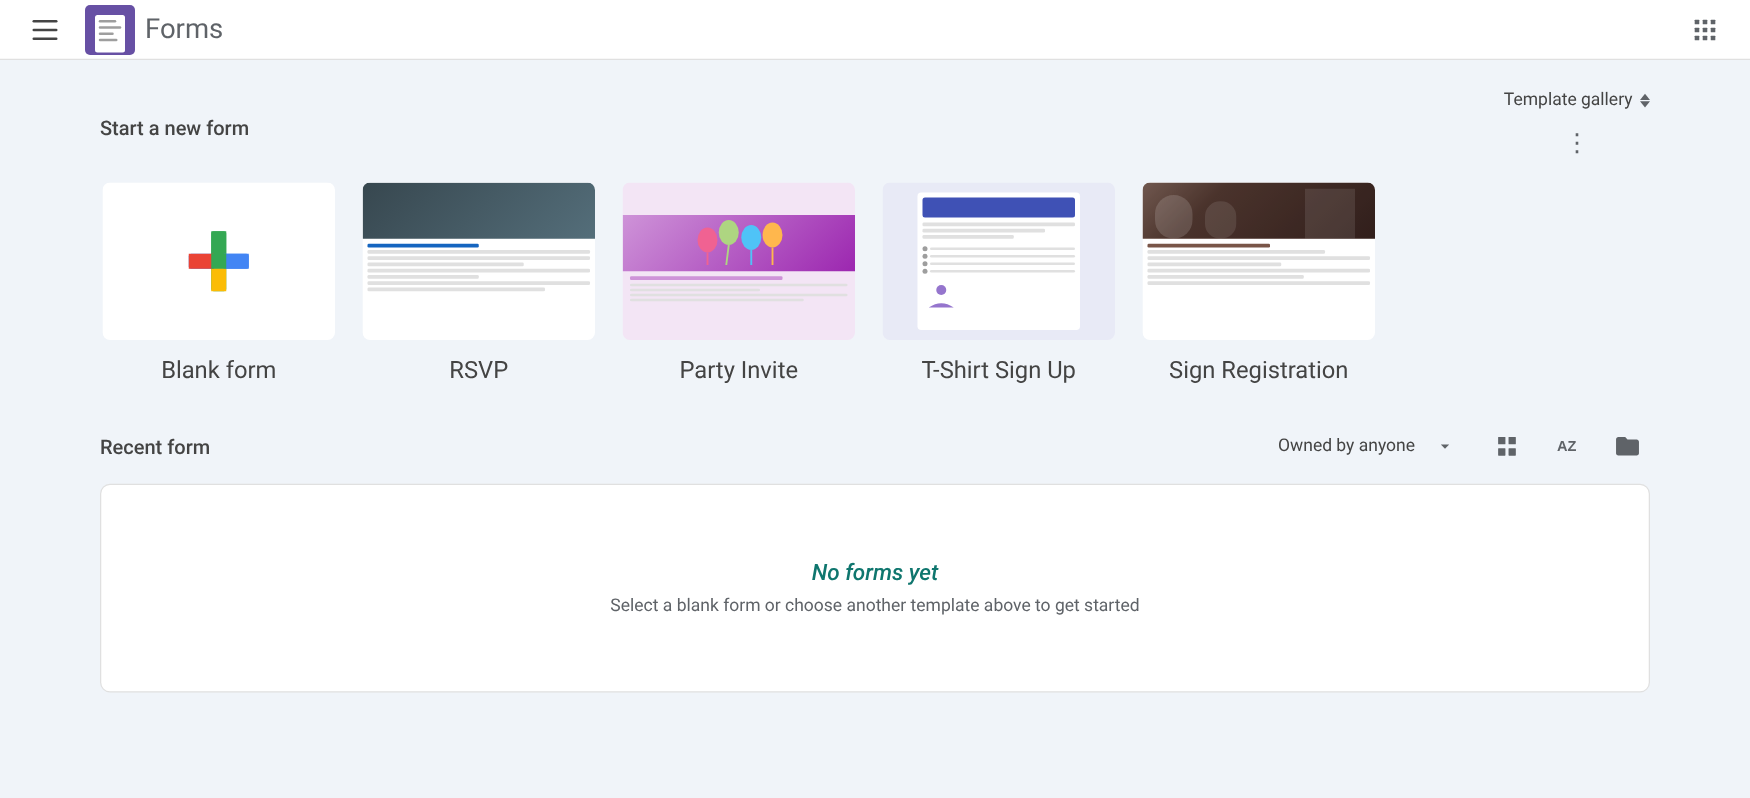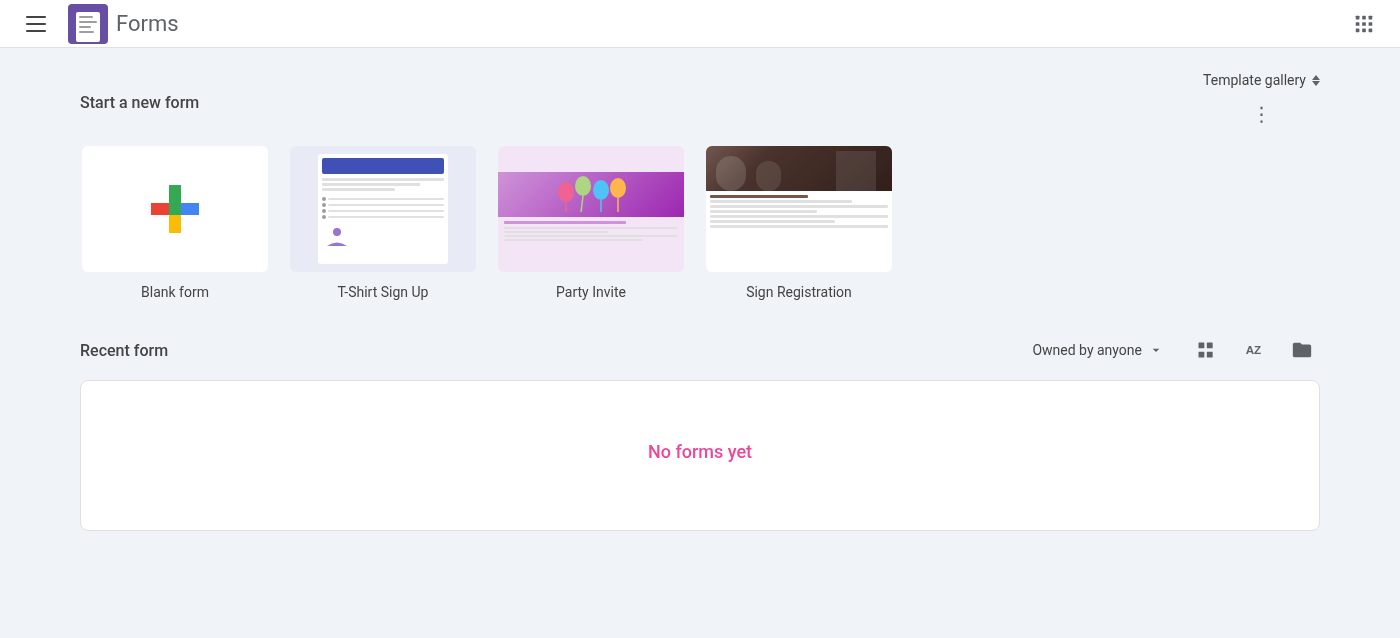--- a/index.html
+++ b/index.html
@@ -141,21 +141,21 @@
     }
     .template-thumbnail {
       width: 190px;
       height: 130px;
       border-radius: 8px;
       overflow: hidden;
       border: 2px solid transparent;
       transition: border-color 0.2s;
     }
     .template-label {
-      font-size: 14px;
+      font-size: 19px;
       color: #444;
       text-align: center;
     }
 
     
     .blank-form-thumb {
       background: #fff;
       display: flex; align-items: center; justify-content: center;
       width: 100%; height: 100%;
     }
@@ -277,21 +277,21 @@
     }
     .recent-title {
       font-size: 16px;
       font-weight: 500;
       color: #444;
     }
     .recent-controls {
       display: flex; align-items: center; gap: 12px;
     }
     .owned-by-dropdown {
-      display: flex; align-items: flex-start; gap: 6px;
+      display: flex; align-items: flex-start; gap: 16px;
       font-size: 14px; color: #444;
       cursor: pointer;
       padding: 6px 12px;
       border-radius: 20px;
     }
     .view-icon-btn {
       width: 36px; height: 36px;
       display: flex; align-items: center; justify-content: center;
       border-radius: 50%;
       cursor: pointer;
@@ -302,22 +302,23 @@
     .empty-state {
       background: #fff;
       border-radius: 8px;
       padding: 60px 40px;
       text-align: center;
       border: 1px solid #e0e0e0;
     }
     .empty-state-title {
       font-size: 18px;
       font-weight: 500;
-      color: #ec4899;
+      color: #0f766e;
       margin-bottom: 8px;
+      font-style: italic;
     }
     .empty-state-subtitle {
       font-size: 14px;
       color: #5f6368;
     }
 
     
     .chevron-updown {
       display: inline-flex;
       flex-direction: column;
@@ -411,20 +412,66 @@
             <rect x="4" y="22" width="20" height="12" rx="0" fill="#EA4335"></rect>
             <rect x="32" y="22" width="20" height="12" rx="0" fill="#4285F4"></rect>
             <rect x="22" y="22" width="12" height="12" rx="0" fill="#34A853"></rect>
           </svg>
         </div>
       </div>
       <span class="template-label">Blank form</span>
     </div>
 
 
+    <div class="template-card">
+      <div class="template-thumbnail">
+        <div class="rsvp-thumb">
+          <div class="rsvp-bg"></div>
+          <div class="rsvp-content">
+            <div class="rsvp-line blue"></div>
+            <div class="rsvp-line"></div>
+            <div class="rsvp-line"></div>
+            <div class="rsvp-line" style="width:70%"></div>
+            <div class="rsvp-line"></div>
+            <div class="rsvp-line" style="width:50%"></div>
+            <div class="rsvp-line"></div>
+            <div class="rsvp-line" style="width:80%"></div>
+          </div>
+        </div>
+      </div>
+      <span class="template-label">RSVP</span>
+    </div>
+
+    <div class="template-card">
+      <div class="template-thumbnail">
+        <div class="party-thumb" style="flex-direction:column;">
+          <div class="party-bg" style="width:100%;flex-shrink:0;">
+
+            <svg width="80" height="40" viewBox="0 0 80 40">
+              <ellipse cx="15" cy="18" rx="8" ry="10" fill="#f06292"></ellipse>
+              <ellipse cx="32" cy="12" rx="8" ry="10" fill="#aed581"></ellipse>
+              <ellipse cx="50" cy="16" rx="8" ry="10" fill="#4fc3f7"></ellipse>
+              <ellipse cx="67" cy="14" rx="8" ry="10" fill="#ffb74d"></ellipse>
+              <line x1="15" y1="28" x2="15" y2="38" stroke="#f06292" stroke-width="1.5"></line>
+              <line x1="32" y1="22" x2="30" y2="38" stroke="#aed581" stroke-width="1.5"></line>
+              <line x1="50" y1="26" x2="50" y2="38" stroke="#4fc3f7" stroke-width="1.5"></line>
+              <line x1="67" y1="24" x2="67" y2="38" stroke="#ffb74d" stroke-width="1.5"></line>
+            </svg>
+          </div>
+          <div class="party-content" style="width:100%;padding:4px 6px;">
+            <div class="party-line" style="height:3px;background:#ce93d8;margin-bottom:3px;border-radius:1px;width:70%"></div>
+            <div class="party-line" style="height:2px;background:#e0e0e0;margin-bottom:2px;border-radius:1px;"></div>
+            <div class="party-line" style="height:2px;background:#e0e0e0;margin-bottom:2px;border-radius:1px;width:60%"></div>
+            <div class="party-line" style="height:2px;background:#e0e0e0;margin-bottom:2px;border-radius:1px;"></div>
+            <div class="party-line" style="height:2px;background:#e0e0e0;margin-bottom:2px;border-radius:1px;width:80%"></div>
+          </div>
+        </div>
+      </div>
+      <span class="template-label">Party Invite</span>
+    </div>
 
     <div class="template-card">
       <div class="template-thumbnail">
         <div class="tshirt-thumb">
           <div class="tshirt-preview">
             <div class="tshirt-header"></div>
             <div class="tshirt-line"></div>
             <div class="tshirt-line" style="width:80%"></div>
             <div class="tshirt-line" style="width:60%"></div>
             <div style="height:4px"></div>
@@ -451,48 +498,20 @@
               <path d="M5 19 Q15 12 25 19" fill="#9575cd"></path>
             </svg>
           </div>
         </div>
       </div>
       <span class="template-label">T-Shirt Sign Up</span>
     </div>
 
     <div class="template-card">
       <div class="template-thumbnail">
-        <div class="party-thumb" style="flex-direction:column;">
-          <div class="party-bg" style="width:100%;flex-shrink:0;">
-
-            <svg width="80" height="40" viewBox="0 0 80 40">
-              <ellipse cx="15" cy="18" rx="8" ry="10" fill="#f06292"></ellipse>
-              <ellipse cx="32" cy="12" rx="8" ry="10" fill="#aed581"></ellipse>
-              <ellipse cx="50" cy="16" rx="8" ry="10" fill="#4fc3f7"></ellipse>
-              <ellipse cx="67" cy="14" rx="8" ry="10" fill="#ffb74d"></ellipse>
-              <line x1="15" y1="28" x2="15" y2="38" stroke="#f06292" stroke-width="1.5"></line>
-              <line x1="32" y1="22" x2="30" y2="38" stroke="#aed581" stroke-width="1.5"></line>
-              <line x1="50" y1="26" x2="50" y2="38" stroke="#4fc3f7" stroke-width="1.5"></line>
-              <line x1="67" y1="24" x2="67" y2="38" stroke="#ffb74d" stroke-width="1.5"></line>
-            </svg>
-          </div>
-          <div class="party-content" style="width:100%;padding:4px 6px;">
-            <div class="party-line" style="height:3px;background:#ce93d8;margin-bottom:3px;border-radius:1px;width:70%"></div>
-            <div class="party-line" style="height:2px;background:#e0e0e0;margin-bottom:2px;border-radius:1px;"></div>
-            <div class="party-line" style="height:2px;background:#e0e0e0;margin-bottom:2px;border-radius:1px;width:60%"></div>
-            <div class="party-line" style="height:2px;background:#e0e0e0;margin-bottom:2px;border-radius:1px;"></div>
-            <div class="party-line" style="height:2px;background:#e0e0e0;margin-bottom:2px;border-radius:1px;width:80%"></div>
-          </div>
-        </div>
-      </div>
-      <span class="template-label">Party Invite</span>
-    </div>
-
-    <div class="template-card">
-      <div class="template-thumbnail">
         <div class="event-thumb">
           <div class="event-bg" style="background: linear-gradient(135deg, #8d6e63 0%, #5d4037 30%, #3e2723 100%); position:relative; overflow:hidden;">
 
             <svg width="190" height="45" viewBox="0 0 190 45" style="position:absolute;bottom:0;left:0;">
               <rect x="0" y="0" width="190" height="45" fill="rgba(0,0,0,0.2)"></rect>
               <rect x="10" y="10" width="30" height="35" rx="15" fill="rgba(255,255,255,0.15)"></rect>
               <rect x="50" y="15" width="25" height="30" rx="12" fill="rgba(255,255,255,0.1)"></rect>
               <rect x="130" y="5" width="40" height="40" rx="0" fill="rgba(255,255,255,0.1)"></rect>
             </svg>
           </div>
@@ -538,16 +557,17 @@
         <div class="view-icon-btn">
           <svg width="22" height="22" viewBox="0 0 24 24" fill="#5f6368">
             <path d="M10 4H4c-1.1 0-2 .9-2 2v12c0 1.1.9 2 2 2h16c1.1 0 2-.9 2-2V8c0-1.1-.9-2-2-2h-8l-2-2z"></path>
           </svg>
         </div>
       </div>
     </div>
 
     <div class="empty-state">
       <div class="empty-state-title">No forms yet</div>
+      <div class="empty-state-subtitle">Select a blank form or choose another template above to get started</div>
     </div>
   </div>
 
 </div>
 
 </body></html>

